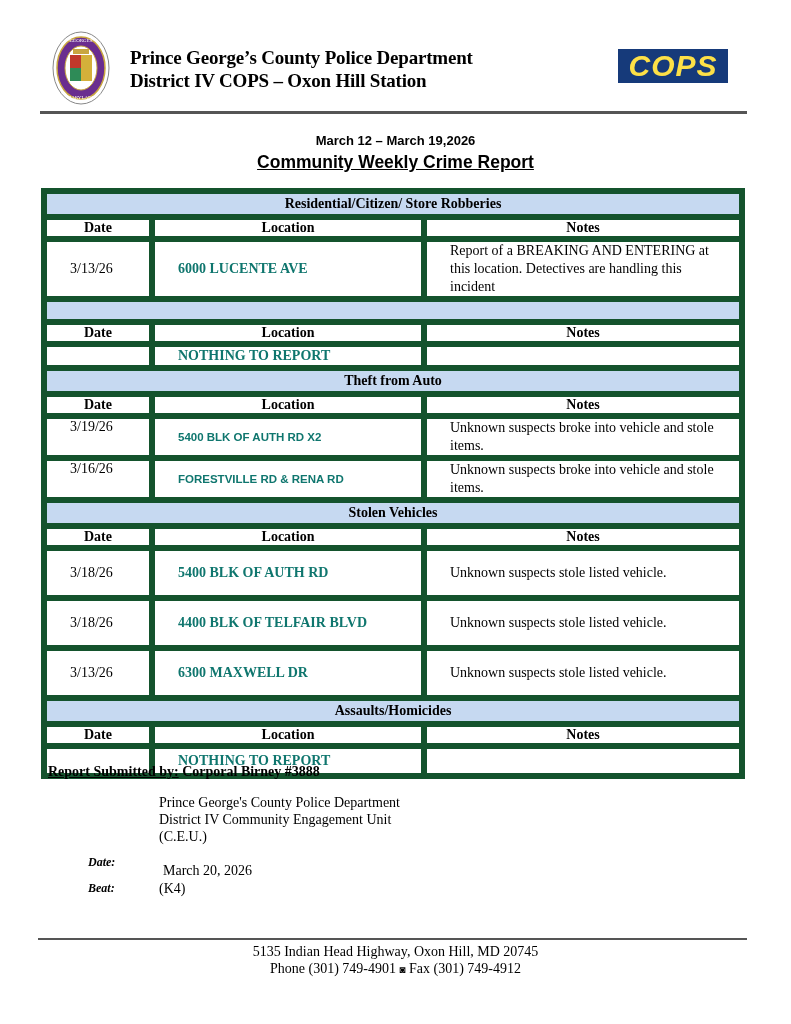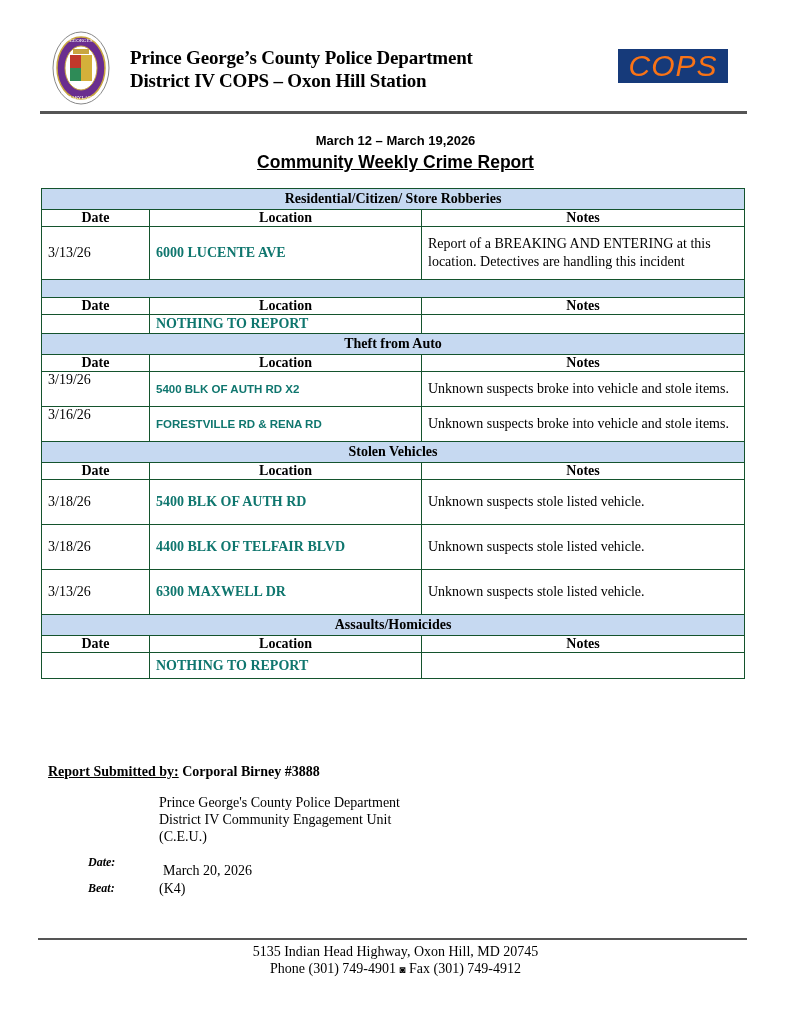--- a/index.html
+++ b/index.html
@@ -5,34 +5,34 @@
     html, body { margin: 0; padding: 0; background: #ffffff; }
     body { width: 791px; height: 1024px; position: relative; overflow: hidden;
            font-family: "Liberation Serif", "DejaVu Serif", serif; color: #000; }
 
     
     .seal { position: absolute; left: 52px; top: 31px; width: 58px; height: 74px; }
     .header-title { position: absolute; left: 130px; top: 46px; width: 520px; text-align: left;
                     font-size: 19px; line-height: 23px; font-weight: bold; letter-spacing: -0.2px; }
     .cops-logo { position: absolute; left: 618px; top: 49px; width: 110px; height: 34px;
                  background: #163a7a; display: flex; align-items: center; justify-content: center; }
-    .cops-logo span { color: #f97316; font-family: "Liberation Sans", "DejaVu Sans", sans-serif;
-                      font-weight: normal; font-style: italic; font-size: 30px; letter-spacing: 1px; }
+    .cops-logo span { color: #fde047; font-family: "Liberation Sans", "DejaVu Sans", sans-serif;
+                      font-weight: bold; font-style: italic; font-size: 30px; letter-spacing: 1px; }
     .rule-top { position: absolute; left: 40px; top: 111px; width: 707px; height: 3px; background: #555; }
 
     
     .range { position: absolute; left: 0; width: 791px; top: 133px; text-align: center;
              font-family: "Liberation Sans", "DejaVu Sans", sans-serif; font-weight: bold; font-size: 13px; }
     .report-title { position: absolute; left: 0; width: 791px; top: 152px; text-align: center;
                     font-family: "Liberation Sans", "DejaVu Sans", sans-serif; font-weight: bold;
                     font-size: 17.5px; text-decoration: underline; }
 
     
     table.crime { position: absolute; left: 41px; top: 188px; width: 704px; border-collapse: collapse; }
-    table.crime td { border: 1px solid #14532d; padding: 0 6px; font-size: 14px; vertical-align: middle; }
+    table.crime td { border: 6px solid #14532d; padding: 0 23px; font-size: 14px; vertical-align: middle; }
     .col-date { width: 108px; }
     .col-loc { width: 272px; }
     .sec td { background: #c6d9f1; text-align: center; font-weight: bold; font-size: 15.5px; height: 20px; }
     .sec.blank td { height: 17px; }
     .colhead td { text-align: center; font-weight: bold; font-size: 14px; height: 16px; }
     .loc { color: #0f766e; font-weight: bold; font-size: 14.5px; }
     .loc.sans { font-family: "Liberation Sans", "DejaVu Sans", sans-serif; font-size: 11.5px; }
     .notes { font-size: 14px; line-height: 18px; }
     .top td.d { vertical-align: top; }
     .r-tall td { height: 52px; }

